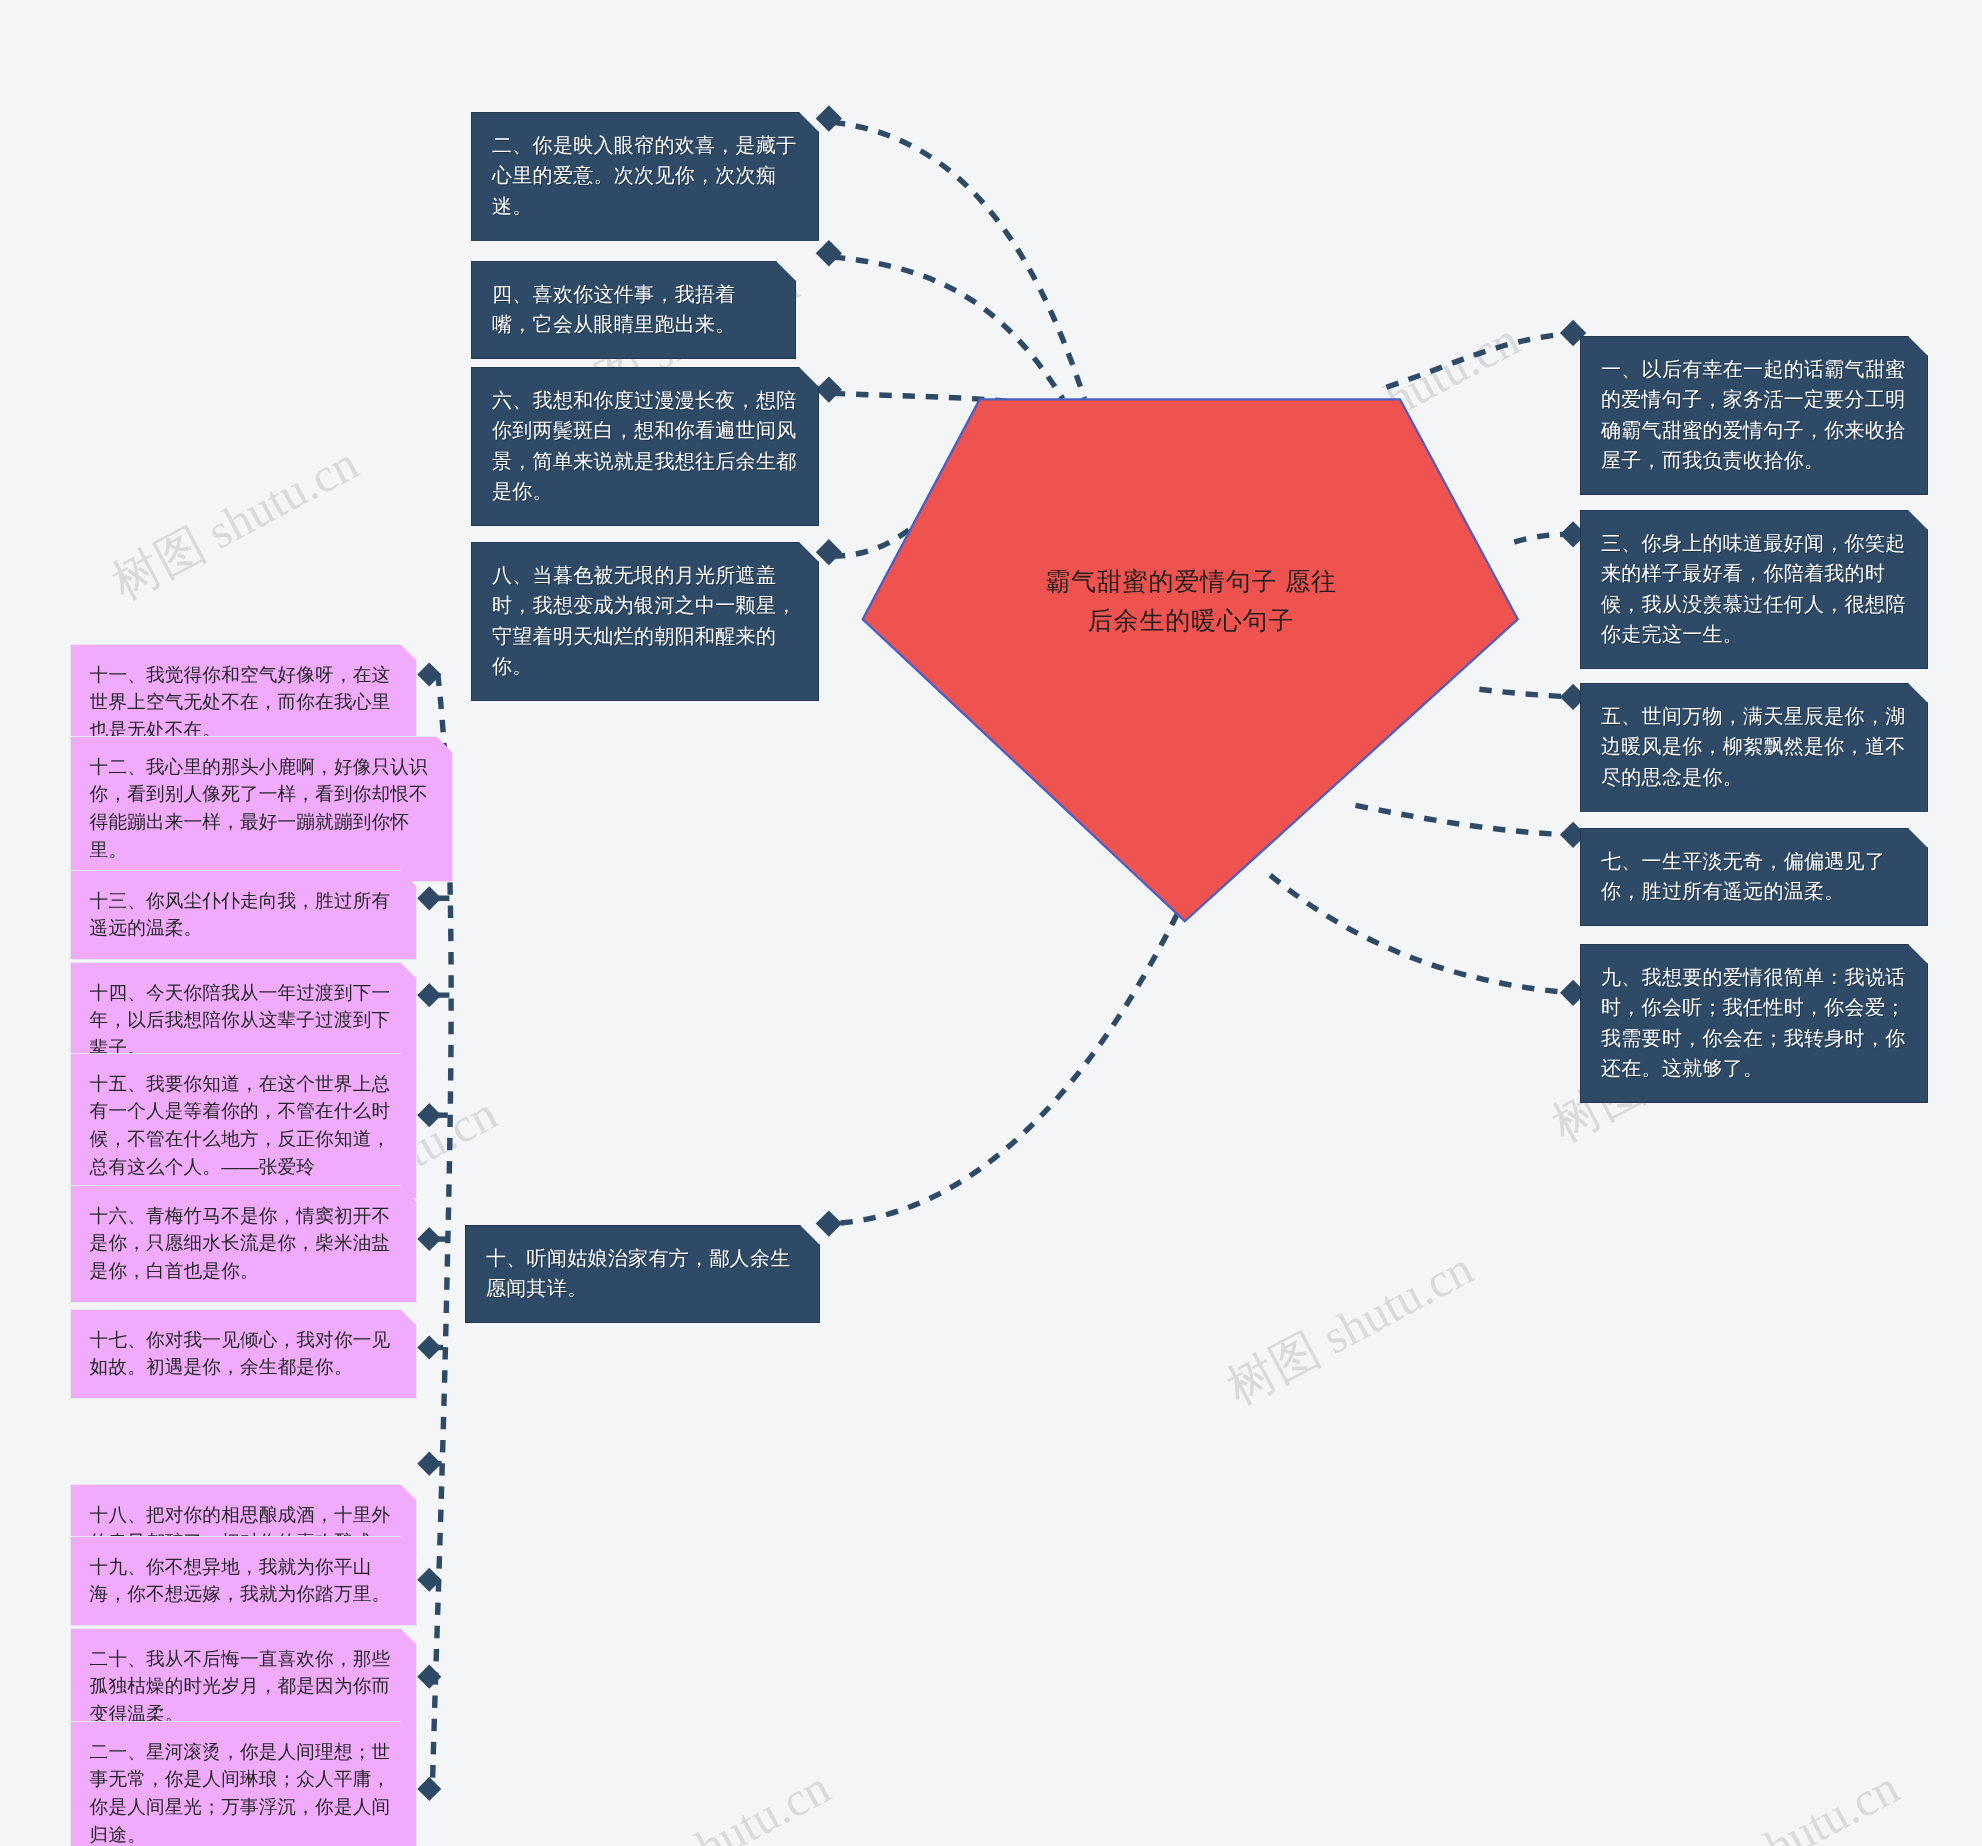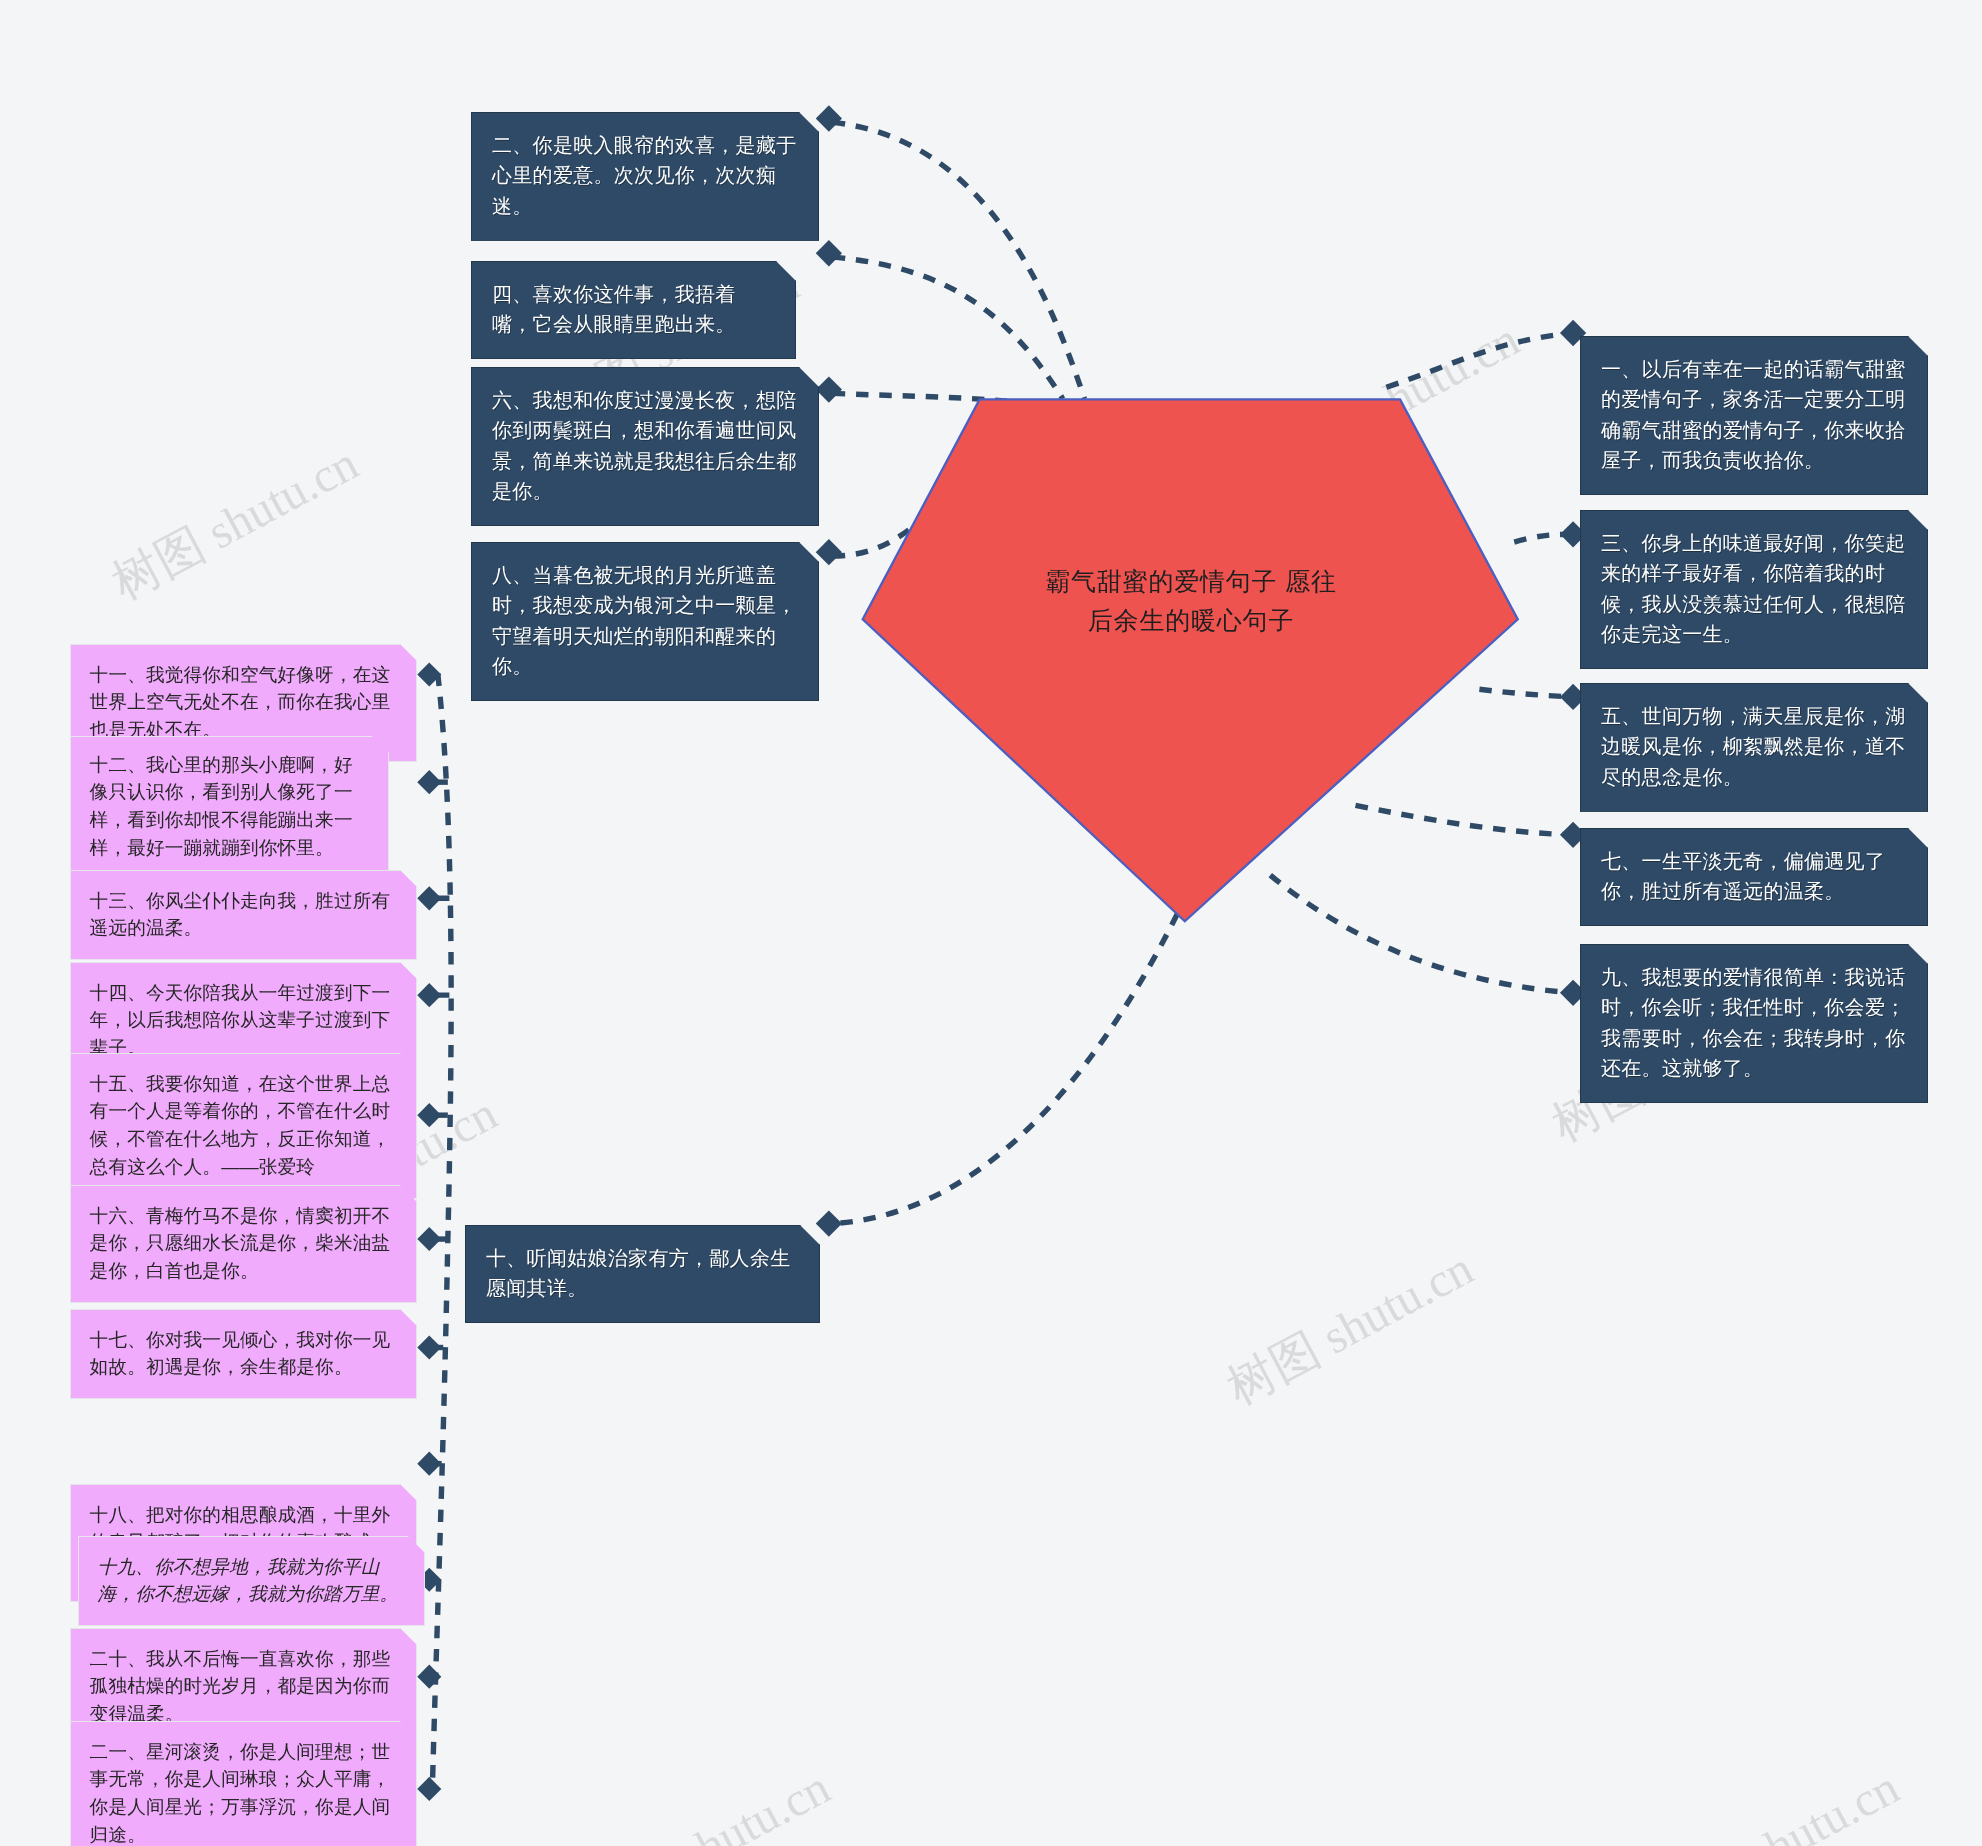--- a/index.html
+++ b/index.html
@@ -183,21 +183,21 @@
   </div>
 
   <div class="node dark notch-tr" style="left:465px;top:1183px;width:355px;">
     <span>十、听闻姑娘治家有方，鄙人余生愿闻其详。</span>
   </div>
 
   <div class="node light notch-tr" style="left:70px;top:644px;width:347px;">
     <span>十一、我觉得你和空气好像呀，在这世界上空气无处不在，而你在我心里也是无处不在。</span>
   </div>
 
-  <div class="node light notch-tr" style="left:70px;top:736px;width:319px;font-family:Liberation Mono, monospace;">
+  <div class="node light notch-tr" style="left:70px;top:736px;width:383px;">
     <span>十二、我心里的那头小鹿啊，好像只认识你，看到别人像死了一样，看到你却恨不得能蹦出来一样，最好一蹦就蹦到你怀里。</span>
   </div>
 
   <div class="node light notch-tr" style="left:70px;top:870px;width:347px;">
     <span>十三、你风尘仆仆走向我，胜过所有遥远的温柔。</span>
   </div>
 
   <div class="node light notch-tr" style="left:70px;top:962px;width:347px;">
     <span>十四、今天你陪我从一年过渡到下一年，以后我想陪你从这辈子过渡到下辈子。</span>
   </div>
@@ -211,21 +211,21 @@
   </div>
 
   <div class="node light notch-tr" style="left:70px;top:1309px;width:347px;">
     <span>十七、你对我一见倾心，我对你一见如故。初遇是你，余生都是你。</span>
   </div>
 
   <div class="node light notch-tr" style="left:70px;top:1484px;width:347px;">
     <span>十八、把对你的相思酿成酒，十里外的春风都醉了。把对你的喜欢酿成蜜，百里外的蜜蜂都来了。</span>
   </div>
 
-  <div class="node light notch-tr" style="left:78px;top:1536px;width:347px;font-style:italic;">
+  <div class="node light notch-tr" style="left:70px;top:1536px;width:347px;">
     <span>十九、你不想异地，我就为你平山海，你不想远嫁，我就为你踏万里。</span>
   </div>
 
   <div class="node light notch-tr" style="left:70px;top:1628px;width:347px;">
     <span>二十、我从不后悔一直喜欢你，那些孤独枯燥的时光岁月，都是因为你而变得温柔。</span>
   </div>
 
   <div class="node light notch-tr" style="left:70px;top:1721px;width:347px;">
     <span>二一、星河滚烫，你是人间理想；世事无常，你是人间琳琅；众人平庸，你是人间星光；万事浮沉，你是人间归途。</span>
   </div>

